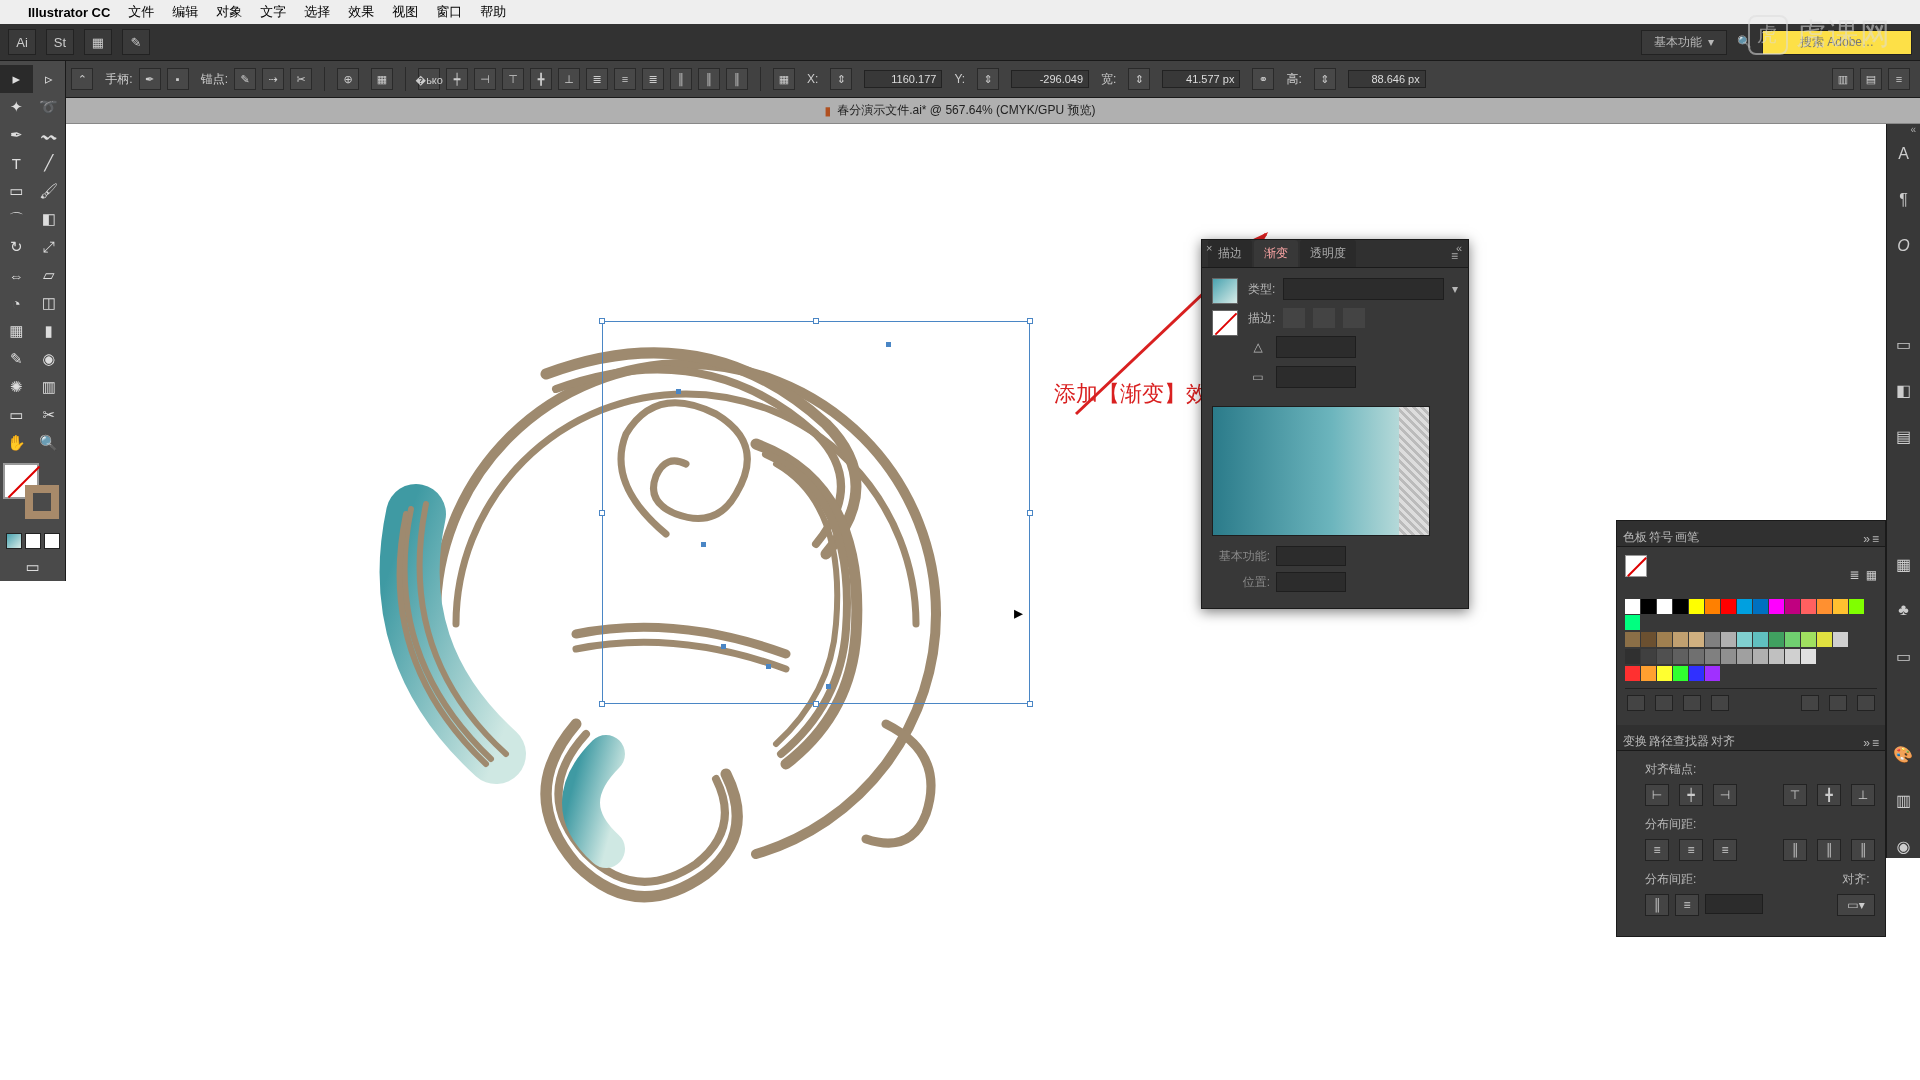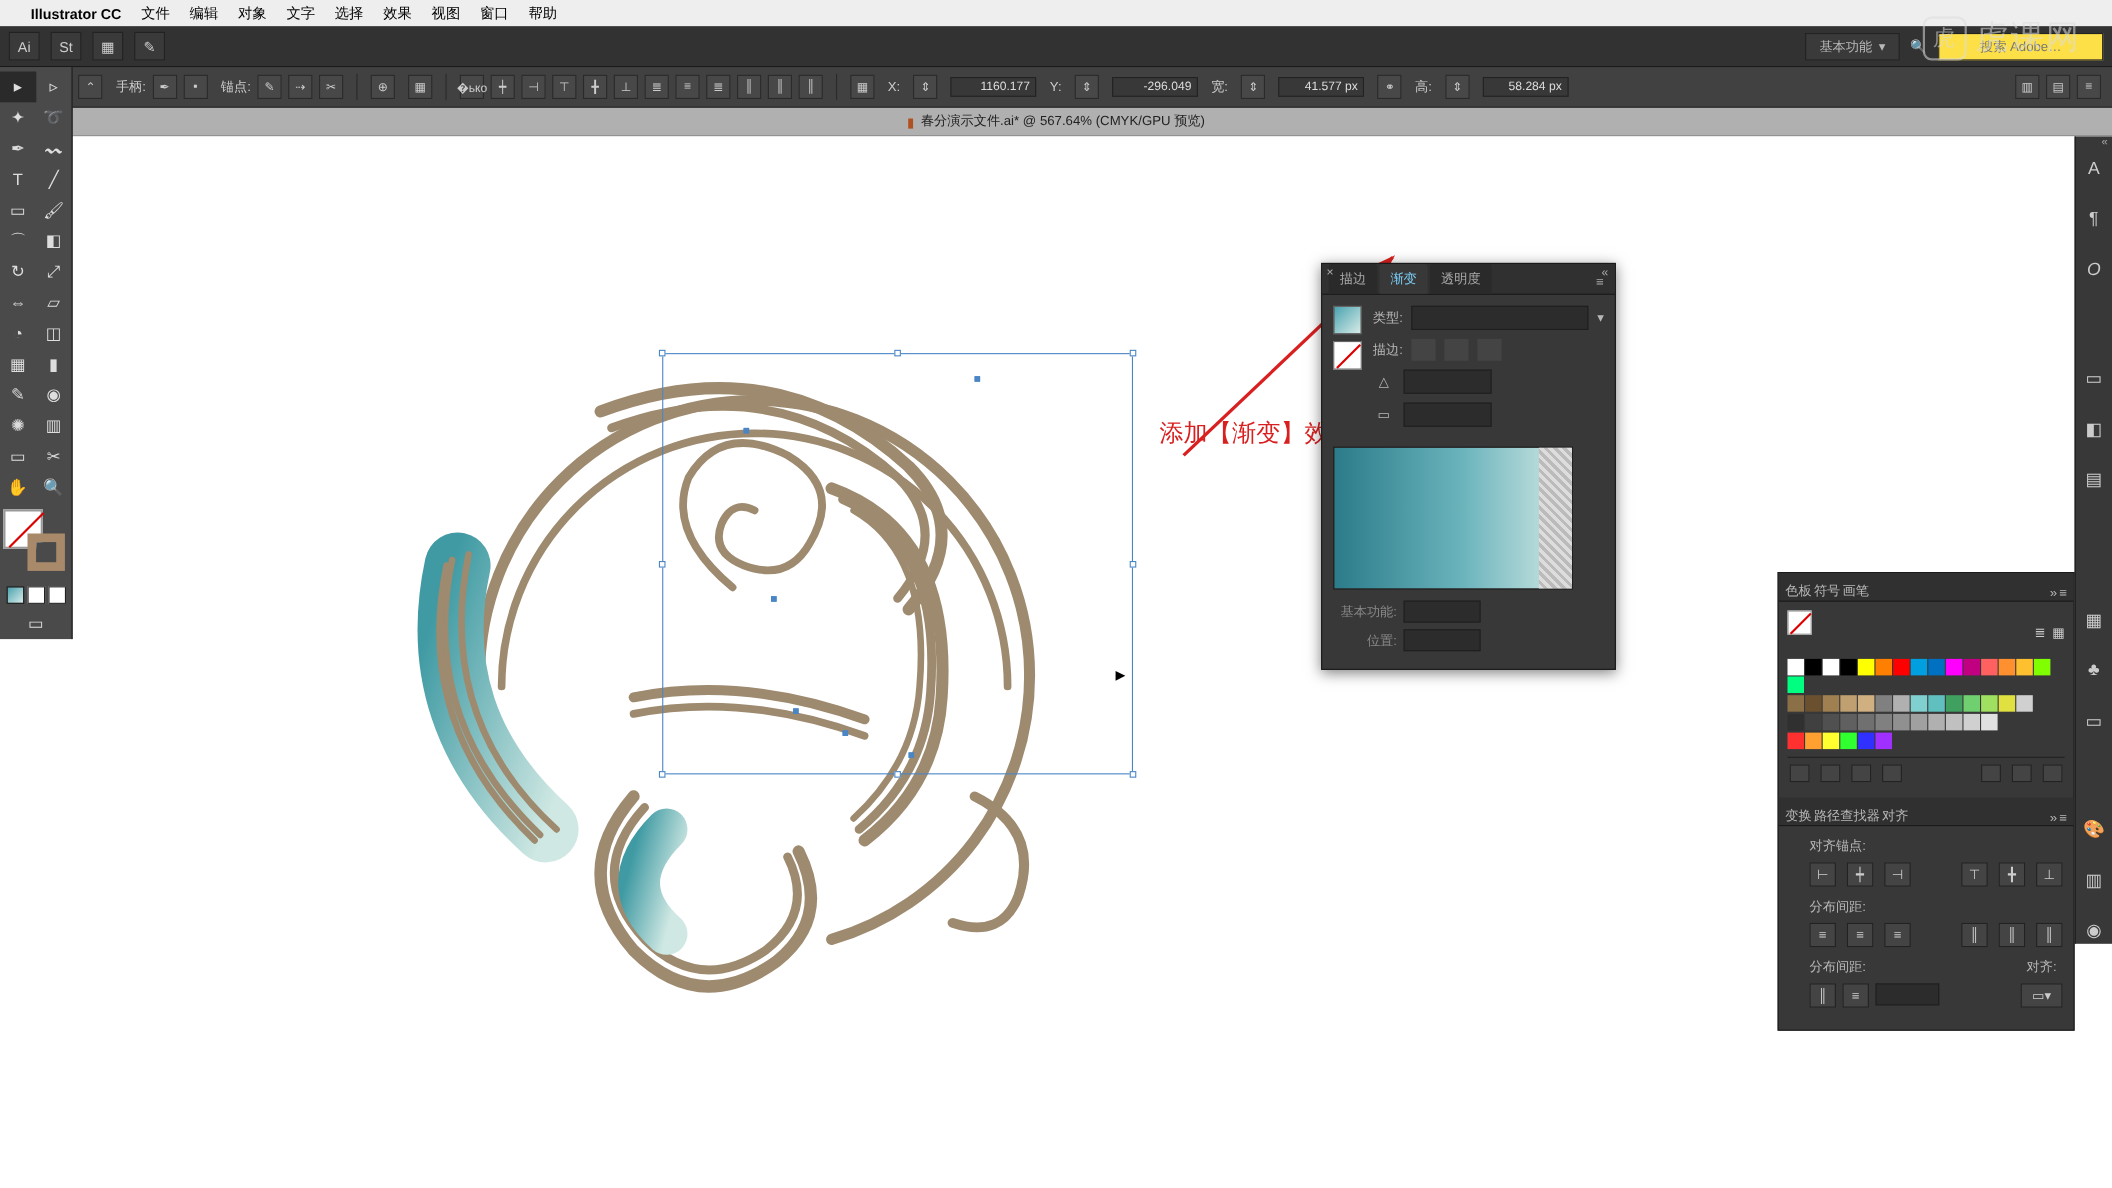--- a/index.html
+++ b/index.html
@@ -53,21 +53,21 @@
   .cursor { position: absolute; font-size: 18px; color: #000; }
   
   
   .anno-arrow { position: absolute; }
   .anno-text { position: absolute; color: #d92020; font-size: 22px; }
   
   
   .panel { position: absolute; background: #383838; border: 1px solid #1a1a1a; box-shadow: 0 3px 12px rgba(0,0,0,.5); }
   .panel .tabs { display: flex; background: #303030; border-bottom: 1px solid #1a1a1a; height: 28px; align-items: flex-end; padding: 0 6px; gap: 2px; }
   .panel .tab { padding: 5px 10px; font-size: 12px; color: #aaa; background: #2a2a2a; border-top-left-radius: 3px; border-top-right-radius: 3px; cursor: pointer; }
-  .panel .tab.active { background: #383838; color: #7dd3fc; }
+  .panel .tab.active { background: #383838; color: #fca5a5; }
   .panel .tabs .menu-icon { margin-left: auto; color: #aaa; padding: 4px; }
   .panel .close { position: absolute; top: 2px; left: 4px; color: #aaa; font-size: 11px; cursor: pointer; }
   
   .grad-panel { left: 1201px; top: 239px; width: 268px; }
   .grad-body { padding: 10px; }
   .grad-row { display: flex; align-items: center; gap: 8px; margin-bottom: 8px; font-size: 12px; }
   .grad-sw { width: 26px; height: 26px; background: linear-gradient(135deg,#4aa3b0,#d8ece8); border: 1px solid #666; }
   .grad-sw-none { width: 26px; height: 26px; background: #fff; border: 1px solid #666; position: relative; }
   .grad-sw-none::after { content:""; position:absolute; left:-2px; top:50%; width:30px; height:2px; background:#d00; transform:rotate(-45deg); }
   .grad-select { flex: 1; background: #2c2c2c; border: 1px solid #1e1e1e; height: 22px; }
@@ -178,21 +178,21 @@
   <div class="valbox">1160.177</div>
   <span>Y:</span>
   <div class="ibtn">⇕</div>
   <div class="valbox">-296.049</div>
   <span>宽:</span>
   <div class="ibtn">⇕</div>
   <div class="valbox">41.577 px</div>
   <div class="ibtn">⚭</div>
   <span>高:</span>
   <div class="ibtn">⇕</div>
-  <div class="valbox">58.284 px</div>
+  <div class="valbox">88.646 px</div>
   <div class="right">
     <div class="ibtn">▥</div>
     <div class="ibtn">▤</div>
     <div class="ibtn">≡</div>
   </div>
 </div>
 
 <div class="toolbox">
   <div class="row">
       <div class="tool active">▸</div>

